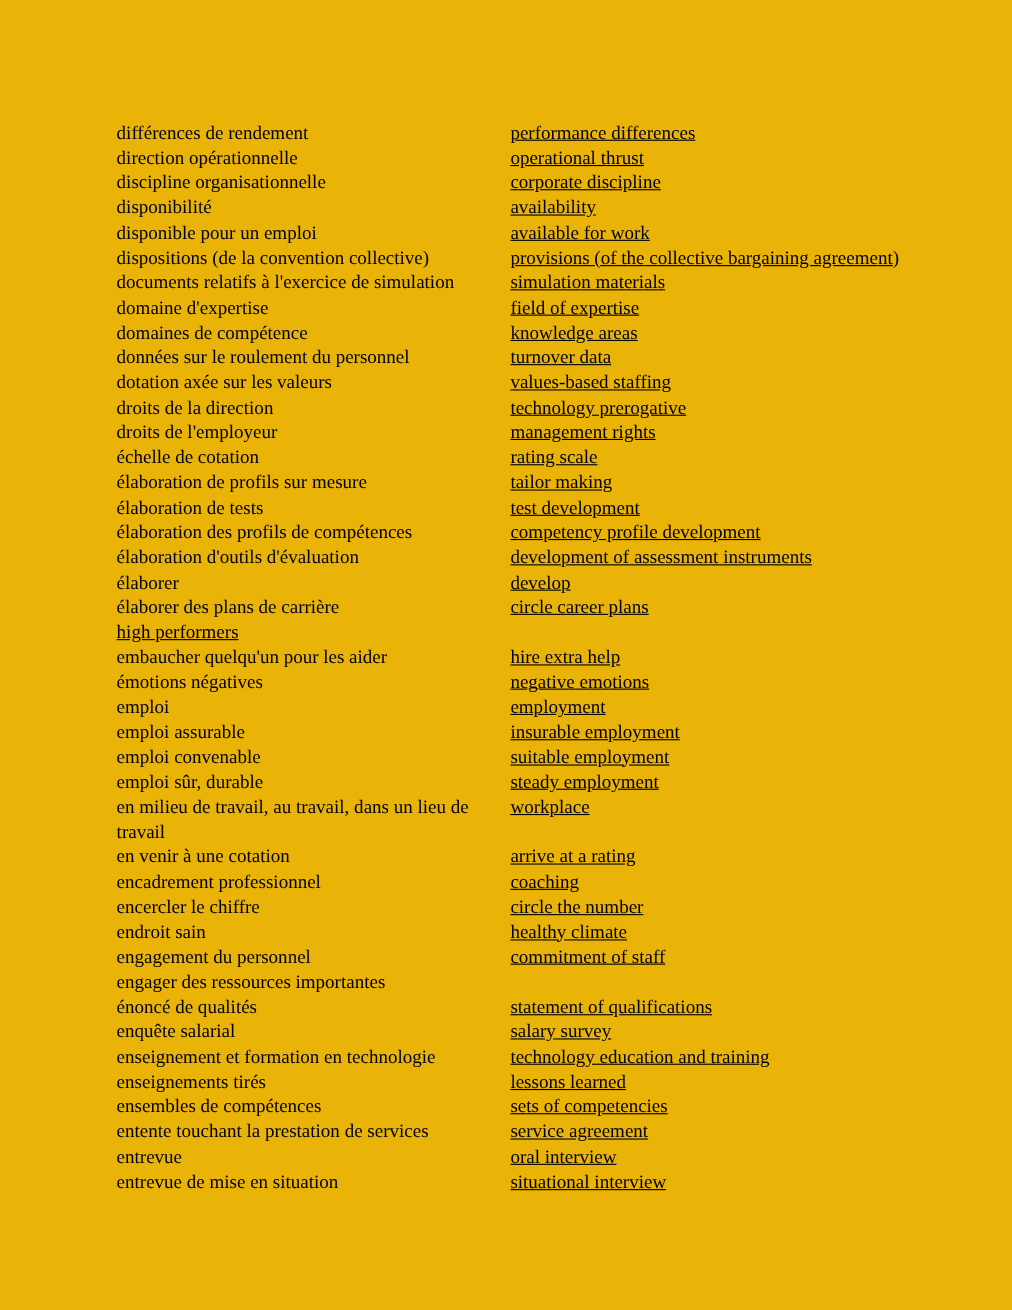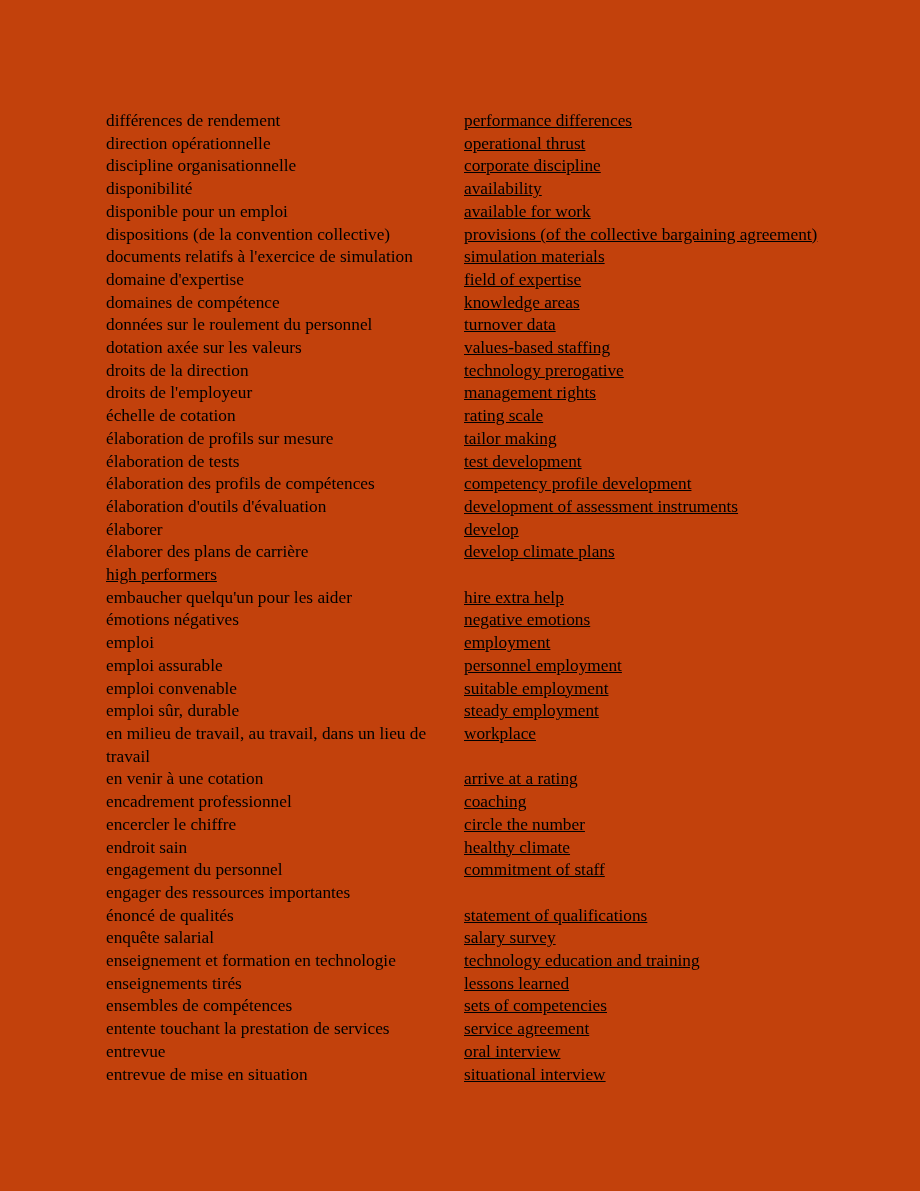--- a/index.html
+++ b/index.html
@@ -13,21 +13,21 @@
     height: 1191px;
     font-family: "Liberation Serif", "DejaVu Serif", serif;
     color: #000000;
     -webkit-font-smoothing: antialiased;
   }
 
   .page {
     position: relative;
     width: 920px;
     height: 1191px;
-    background: #c2410c;
+    background: #eab308;
     overflow: hidden;
     box-sizing: border-box;
   }
 
   .glossary {
     position: absolute;
     left: 106px;
     top: 110px;
     width: 720px;
   }
@@ -137,40 +137,40 @@
       <div class="entry">
         <div class="term-fr">élaboration d'outils d'évaluation</div>
         <div class="term-en">development of assessment instruments</div>
       </div>
       <div class="entry">
         <div class="term-fr">élaborer</div>
         <div class="term-en">develop</div>
       </div>
       <div class="entry">
         <div class="term-fr">élaborer des plans de carrière</div>
-        <div class="term-en">develop climate plans</div>
+        <div class="term-en">circle career plans</div>
       </div>
       <div class="entry">
         <div class="term-en">high performers</div>
       </div>
       <div class="entry">
         <div class="term-fr">embaucher quelqu'un pour les aider</div>
         <div class="term-en">hire extra help</div>
       </div>
       <div class="entry">
         <div class="term-fr">émotions négatives</div>
         <div class="term-en">negative emotions</div>
       </div>
       <div class="entry">
         <div class="term-fr">emploi</div>
         <div class="term-en">employment</div>
       </div>
       <div class="entry">
         <div class="term-fr">emploi assurable</div>
-        <div class="term-en">personnel employment</div>
+        <div class="term-en">insurable employment</div>
       </div>
       <div class="entry">
         <div class="term-fr">emploi convenable</div>
         <div class="term-en">suitable employment</div>
       </div>
       <div class="entry">
         <div class="term-fr">emploi sûr, durable</div>
         <div class="term-en">steady employment</div>
       </div>
       <div class="entry">

